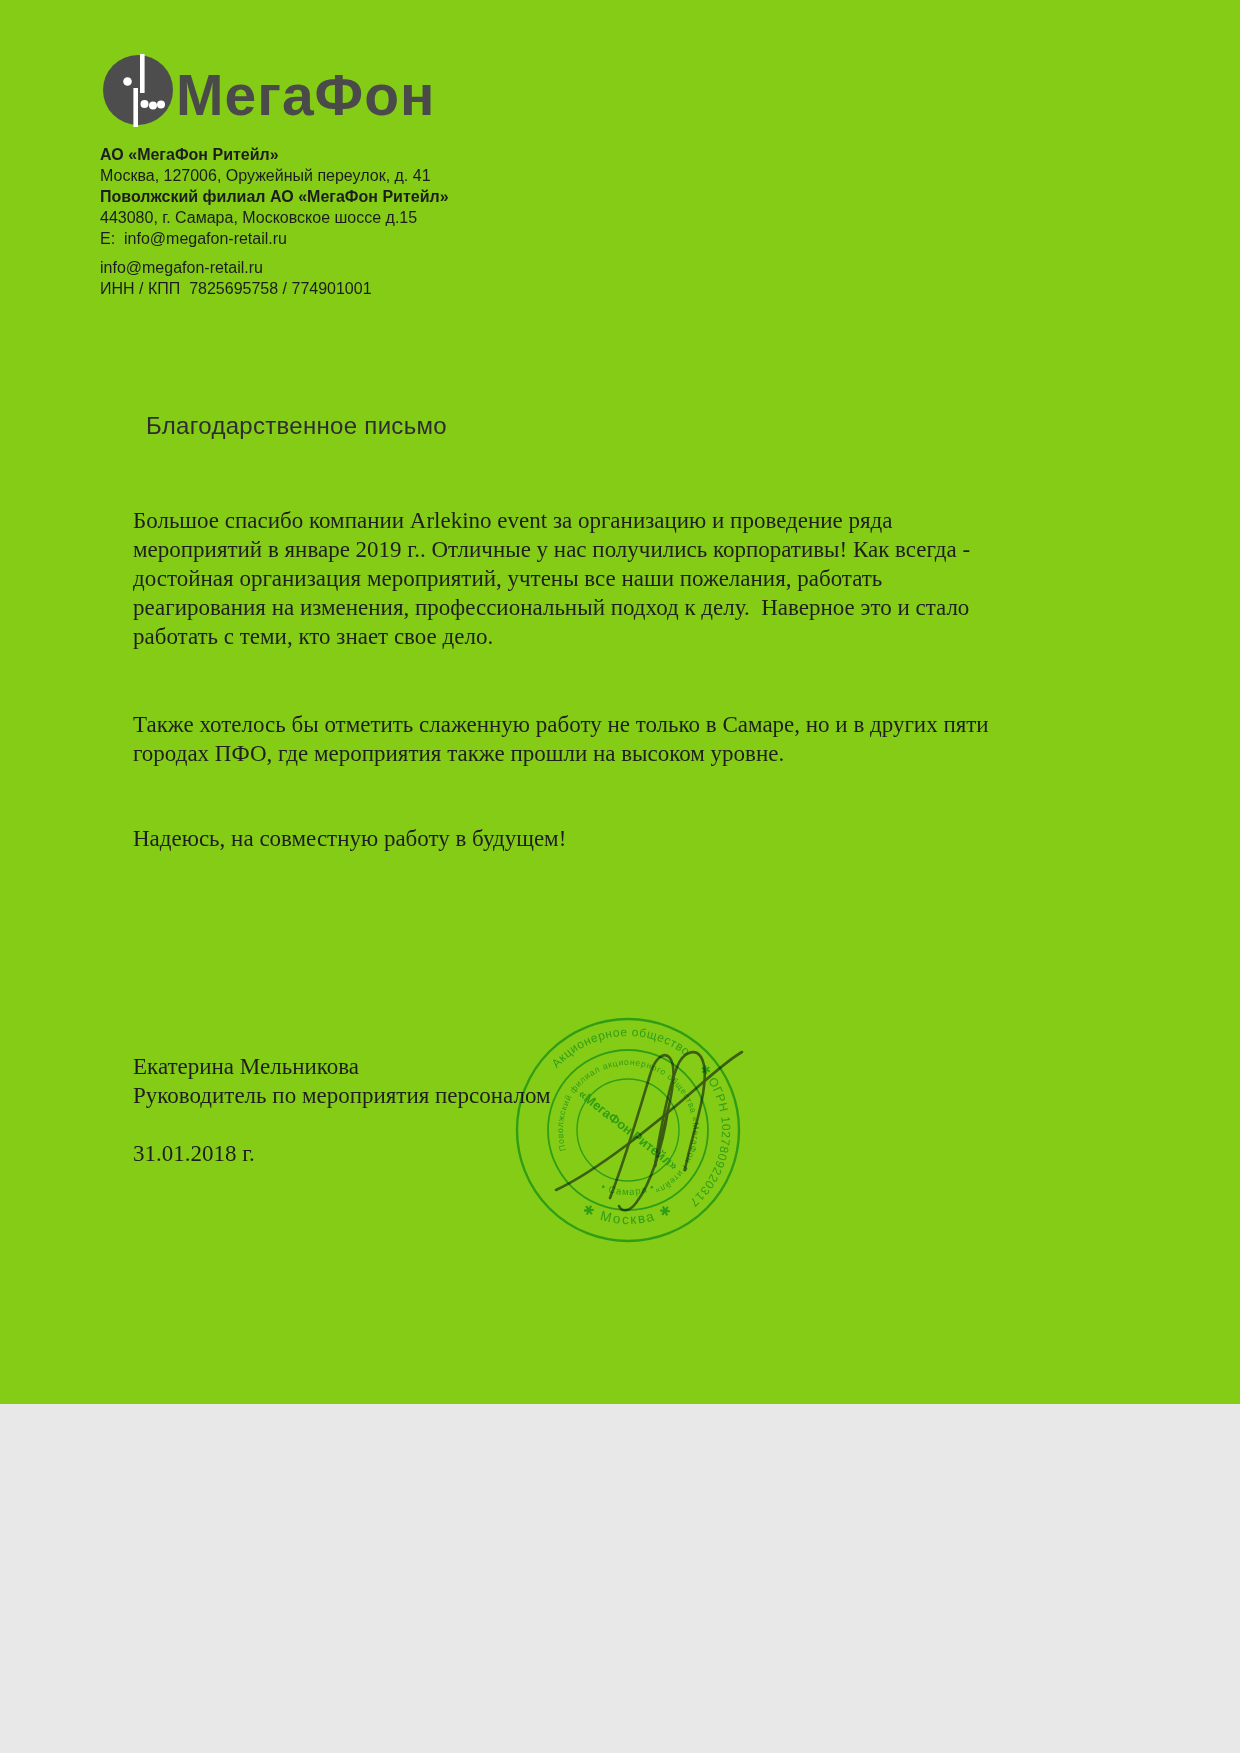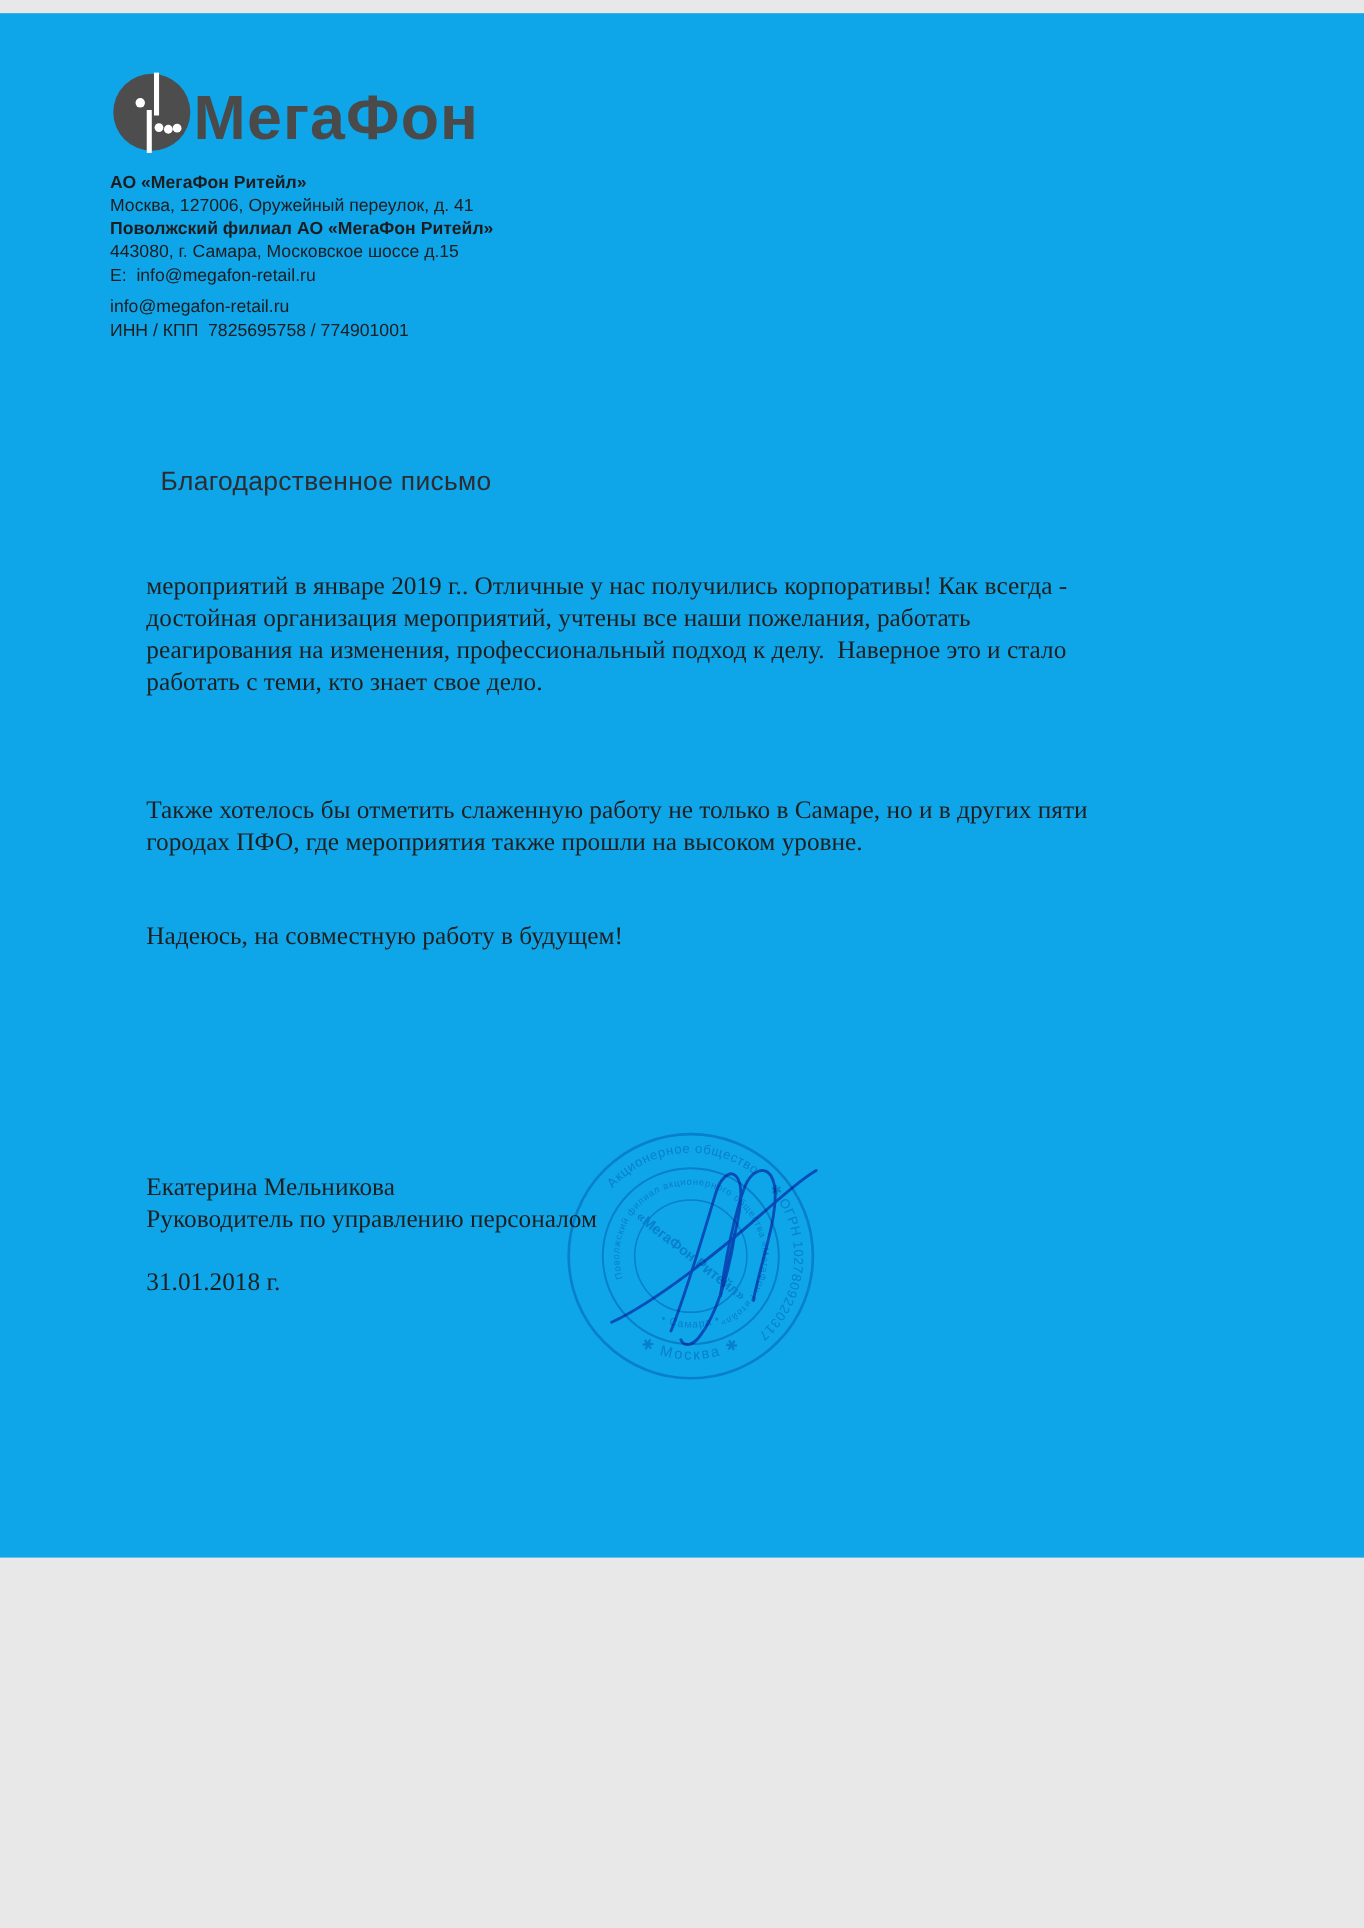--- a/index.html
+++ b/index.html
@@ -1,18 +1,18 @@
 <!DOCTYPE html>
 <html lang="ru"><head>
 <meta charset="utf-8">
 <style>
   html,body{margin:0;padding:0;background:#e8e8e8;}
   .page{
-    position:relative;width:1240px;height:1404px;margin:12px auto;
-    background:#0ea5e9;overflow:hidden;
+    position:relative;width:1240px;height:1404px;margin:0 auto;
+    background:#84cc16;overflow:hidden;
     font-family:"Liberation Sans",sans-serif;color:#1b1b1b;
   }
   
   .logo-icon{position:absolute;left:100px;top:52px;width:76px;height:76px;}
   .brand{
     position:absolute;left:176px;top:62px;
     font-size:57px;font-weight:bold;letter-spacing:1px;color:#4a4a4a;
     font-family:"Liberation Sans",sans-serif;white-space:pre;
   }
   .org-block{position:absolute;left:100px;top:144px;width:520px;}
@@ -70,38 +70,39 @@
     <div class="org-line bold">Поволжский филиал АО «МегаФон Ритейл»</div>
     <div class="org-line">443080, г. Самара, Московское шоссе д.15</div>
     <div class="org-line">Е:  info@megafon-retail.ru</div>
     <div class="org-line gap-sm">info@megafon-retail.ru</div>
     <div class="org-line">ИНН / КПП  7825695758 / 774901001</div>
   </div>
 
   <div class="title">Благодарственное письмо</div>
 
   <div class="p1 serif">
+    <div class="body-line">Большое спасибо компании Arlekino event за организацию и проведение ряда</div>
     <div class="body-line">мероприятий в январе 2019 г.. Отличные у нас получились корпоративы! Как всегда -</div>
     <div class="body-line">достойная организация мероприятий, учтены все наши пожелания, работать</div>
     <div class="body-line">реагирования на изменения, профессиональный подход к делу.  Наверное это и стало</div>
     <div class="body-line">работать с теми, кто знает свое дело.</div>
   </div>
 
   <div class="p2 serif">
     <div class="body-line">Также хотелось бы отметить слаженную работу не только в Самаре, но и в других пяти</div>
     <div class="body-line">городах ПФО, где мероприятия также прошли на высоком уровне.</div>
   </div>
 
   <div class="p3 serif">
     <div class="body-line">Надеюсь, на совместную работу в будущем!</div>
   </div>
 
   <div class="sig-block serif">
     <div class="body-line">Екатерина Мельникова</div>
-    <div class="body-line">Руководитель по управлению персоналом</div>
+    <div class="body-line">Руководитель по мероприятия персоналом</div>
   </div>
 
   <div class="date serif body-line">31.01.2018 г.</div>
 
   <svg class="stamp" viewBox="-114 -114 228 228" aria-hidden="true">
     <defs>
       <path id="op" d="M -94,0 A 94,94 0 1 1 94,0 A 94,94 0 1 1 -94,0"></path>
       <path id="obp" d="M -94,0 A 94,94 0 1 0 94,0"></path>
       <path id="ip" d="M -65,0 A 65,65 0 1 1 65,0 A 65,65 0 1 1 -65,0"></path>
       <path id="ibp" d="M -65,0 A 65,65 0 1 0 65,0"></path>

